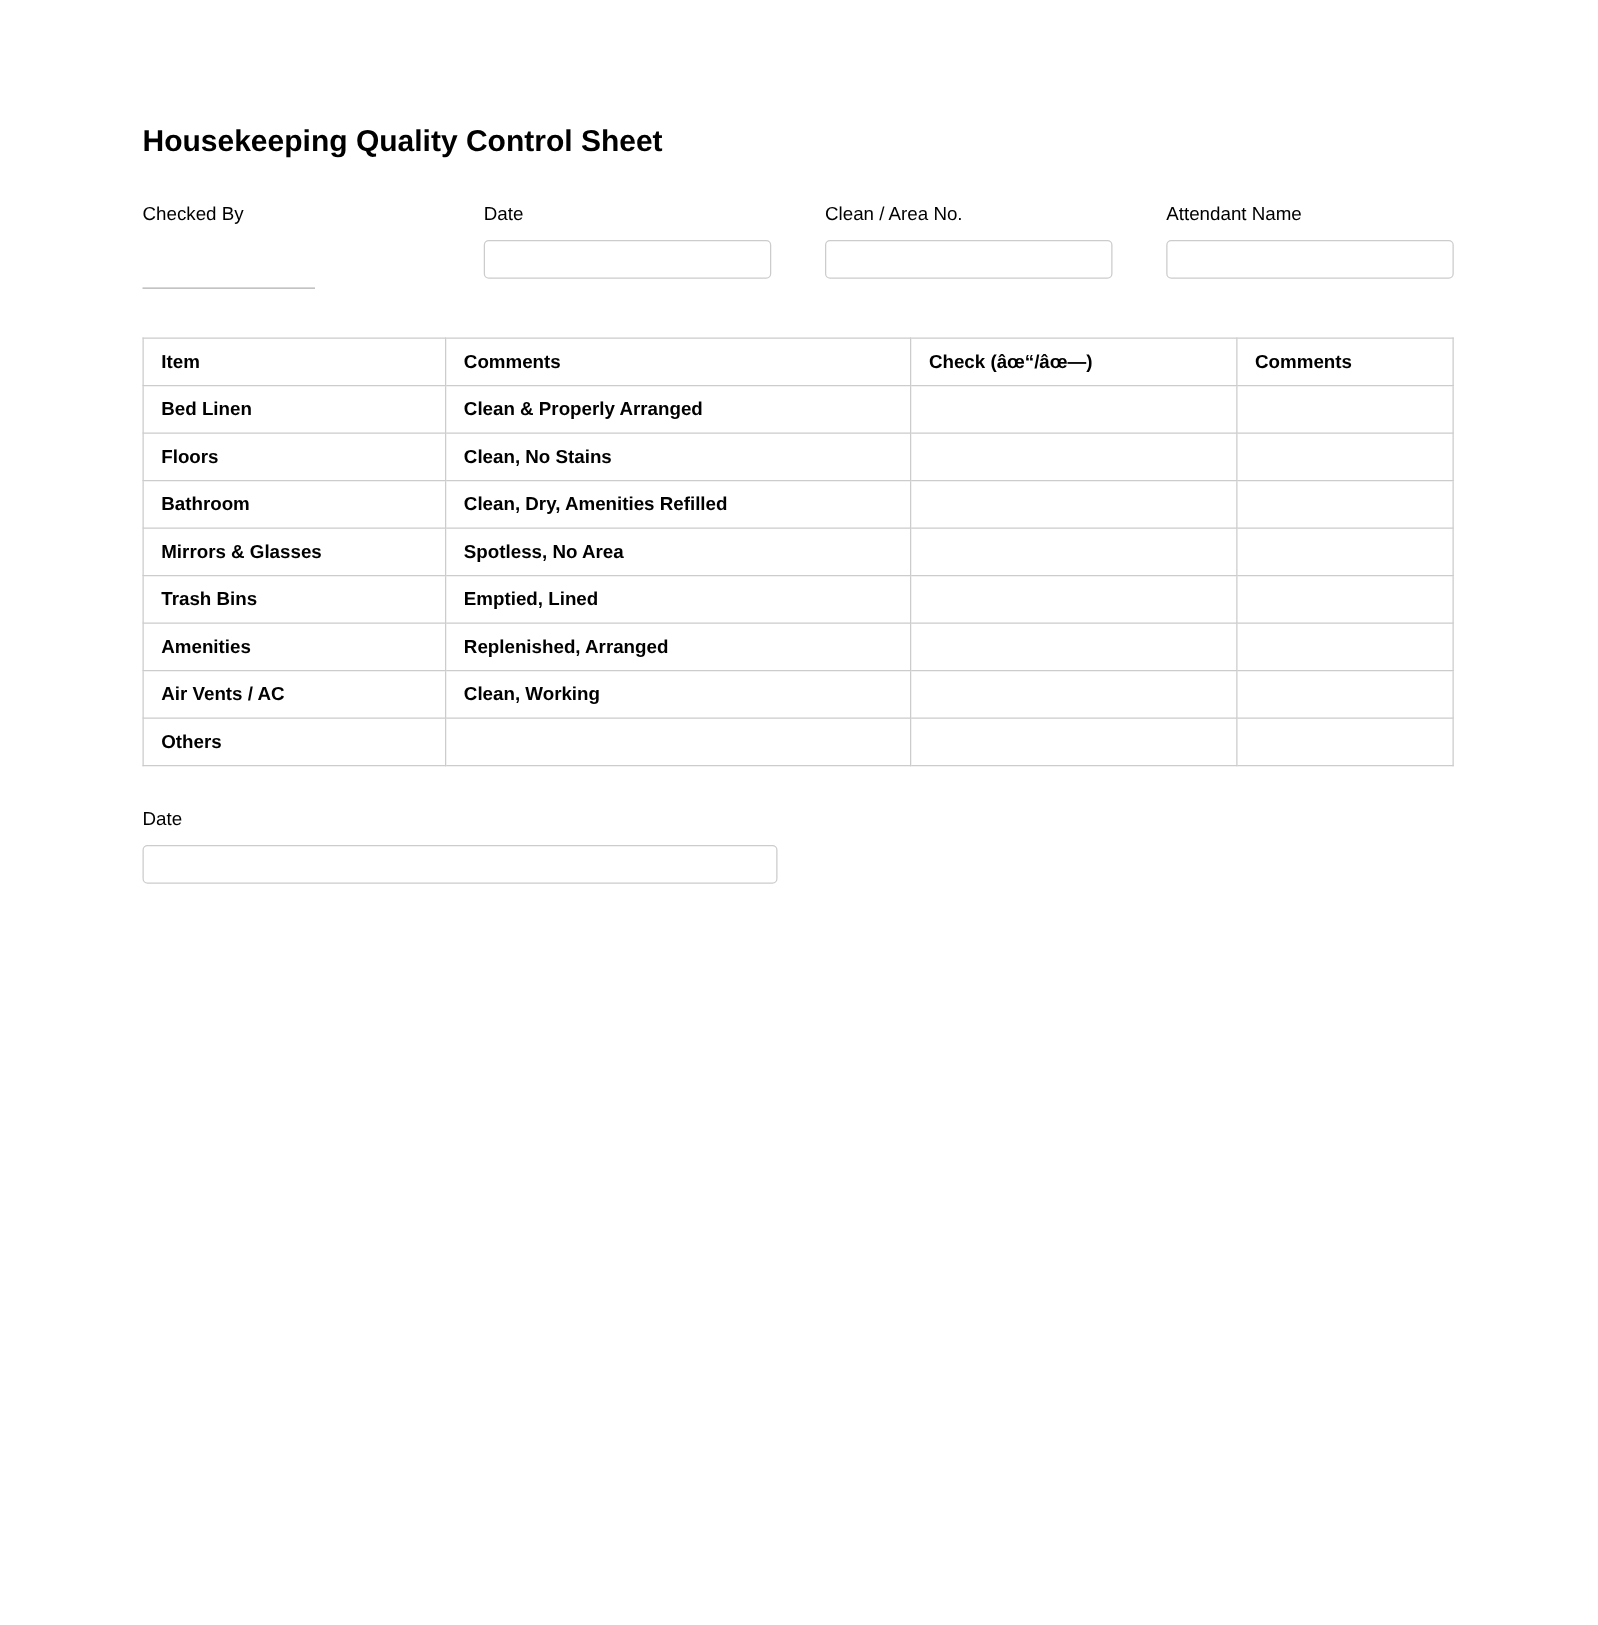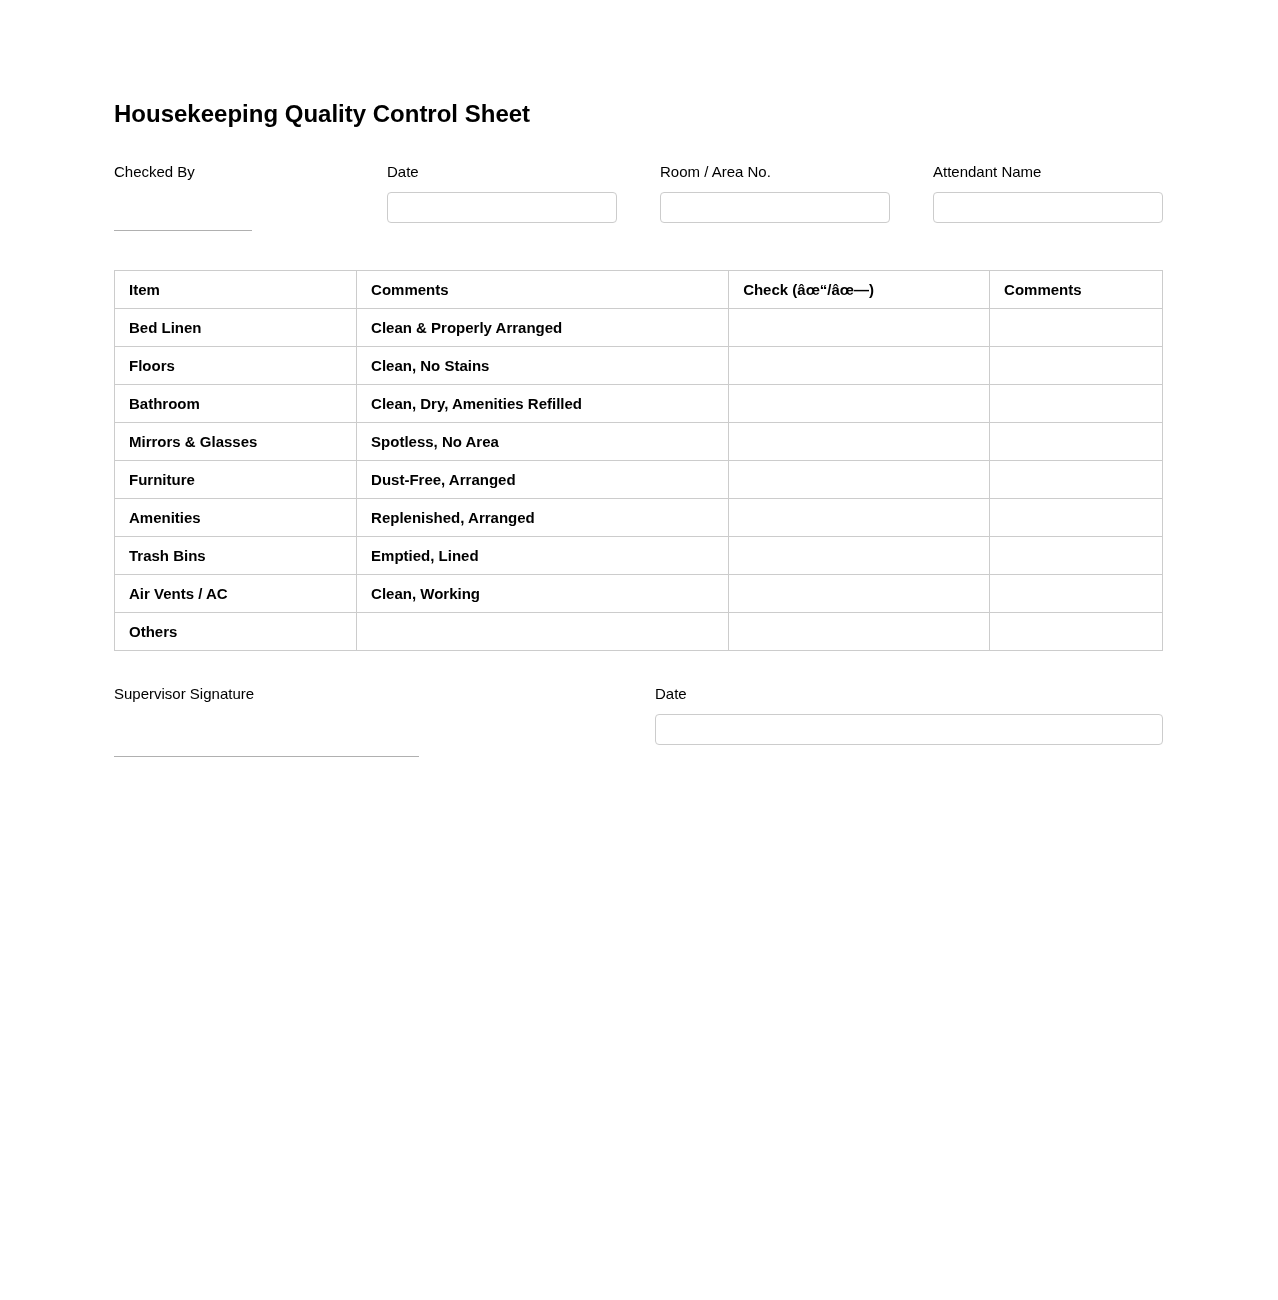--- a/index.html
+++ b/index.html
@@ -97,21 +97,21 @@
   <div class="fields">
     <div class="field">
       <span class="field-label">Checked By</span>
       <div class="sig-line"></div>
     </div>
     <div class="field">
       <span class="field-label">Date</span>
       <input type="text" class="text-input" value="" style="">
     </div>
     <div class="field">
-      <span class="field-label">Room / Area No.</span>
+      <span class="field-label">Clean / Area No.</span>
       <input type="text" class="text-input" value="" style="">
     </div>
     <div class="field">
       <span class="field-label">Attendant Name</span>
       <input type="text" class="text-input" value="" style="">
     </div>
   </div>
 
   <table class="qc-table">
     <colgroup>
@@ -147,56 +147,46 @@
       <td></td>
       <td></td>
     </tr>
         <tr>
       <td>Mirrors &amp; Glasses</td>
       <td>Spotless, No Area</td>
       <td></td>
       <td></td>
     </tr>
         <tr>
-      <td>Furniture</td>
-      <td>Dust-Free, Arranged</td>
+      <td>Trash Bins</td>
+      <td>Emptied, Lined</td>
       <td></td>
       <td></td>
     </tr>
         <tr>
       <td>Amenities</td>
       <td>Replenished, Arranged</td>
-      <td></td>
-      <td></td>
-    </tr>
-        <tr>
-      <td>Trash Bins</td>
-      <td>Emptied, Lined</td>
       <td></td>
       <td></td>
     </tr>
         <tr>
       <td>Air Vents / AC</td>
       <td>Clean, Working</td>
       <td></td>
       <td></td>
     </tr>
         <tr>
       <td>Others</td>
       <td></td>
       <td></td>
       <td></td>
     </tr>
       </tbody>
   </table>
 
   <div class="footer">
     <div class="field">
-      <span class="field-label">Supervisor Signature</span>
-      <div class="sig-line-lg"></div>
-    </div>
-    <div class="field">
       <span class="field-label">Date</span>
       <input type="text" class="text-input" value="" style="">
     </div>
   </div>
 
 </div>
 
 </body></html>

